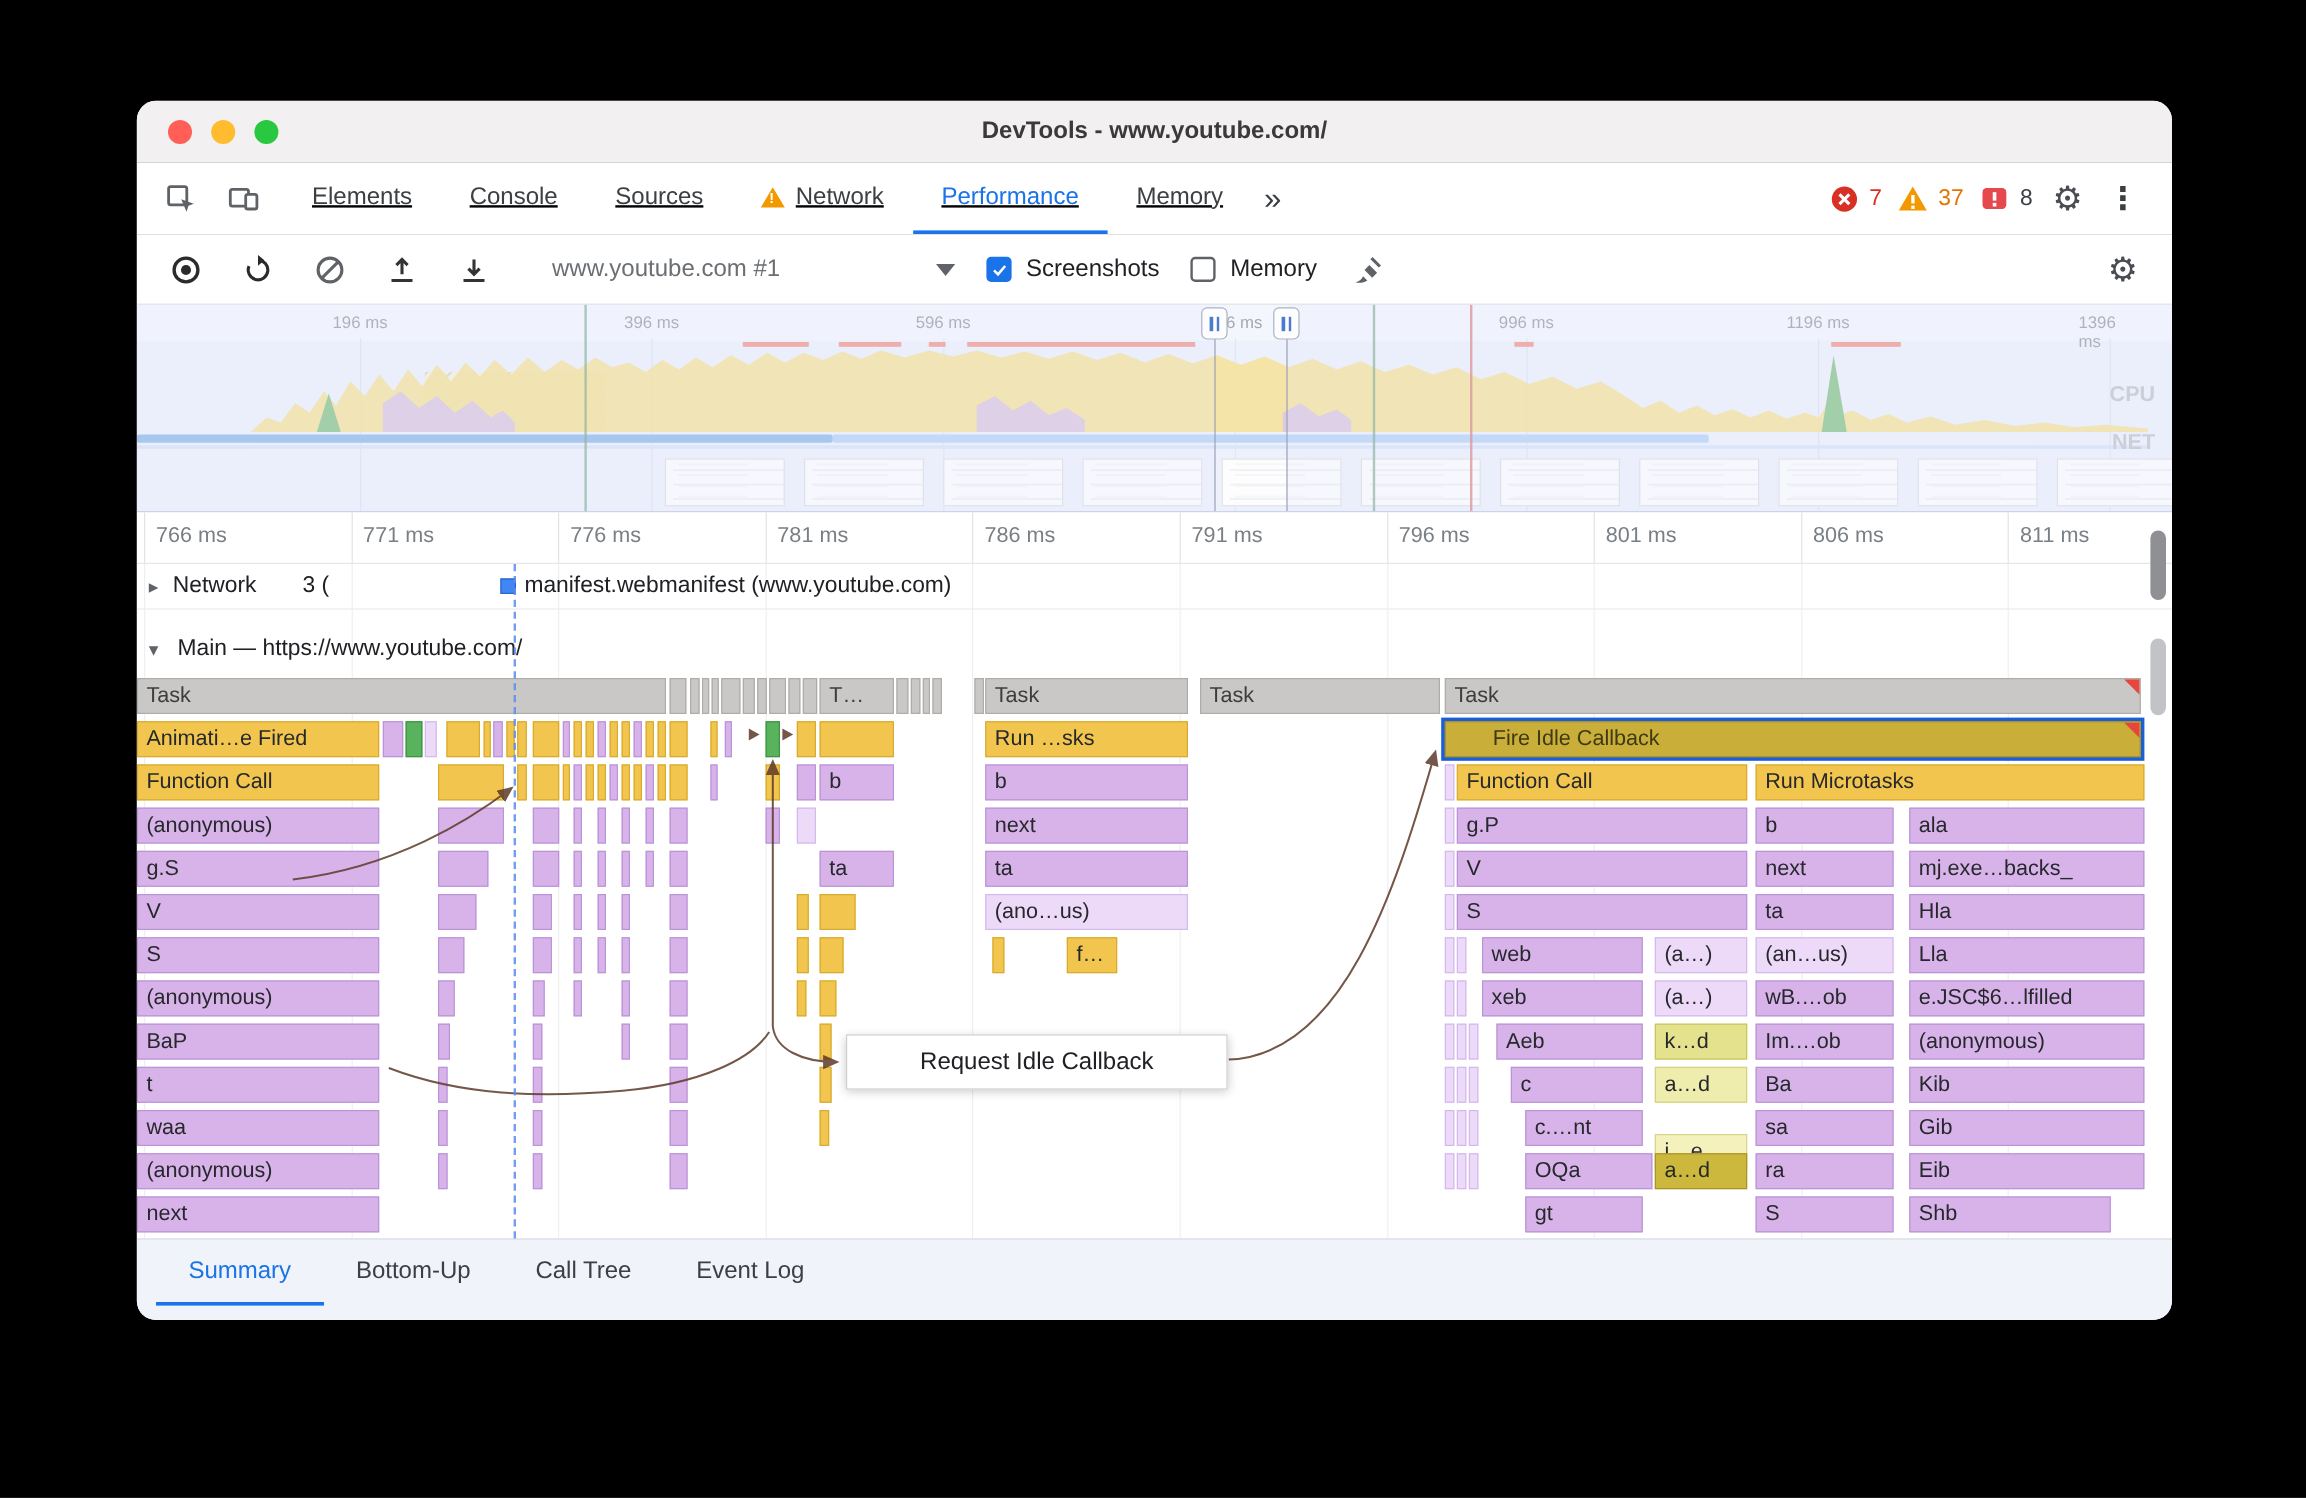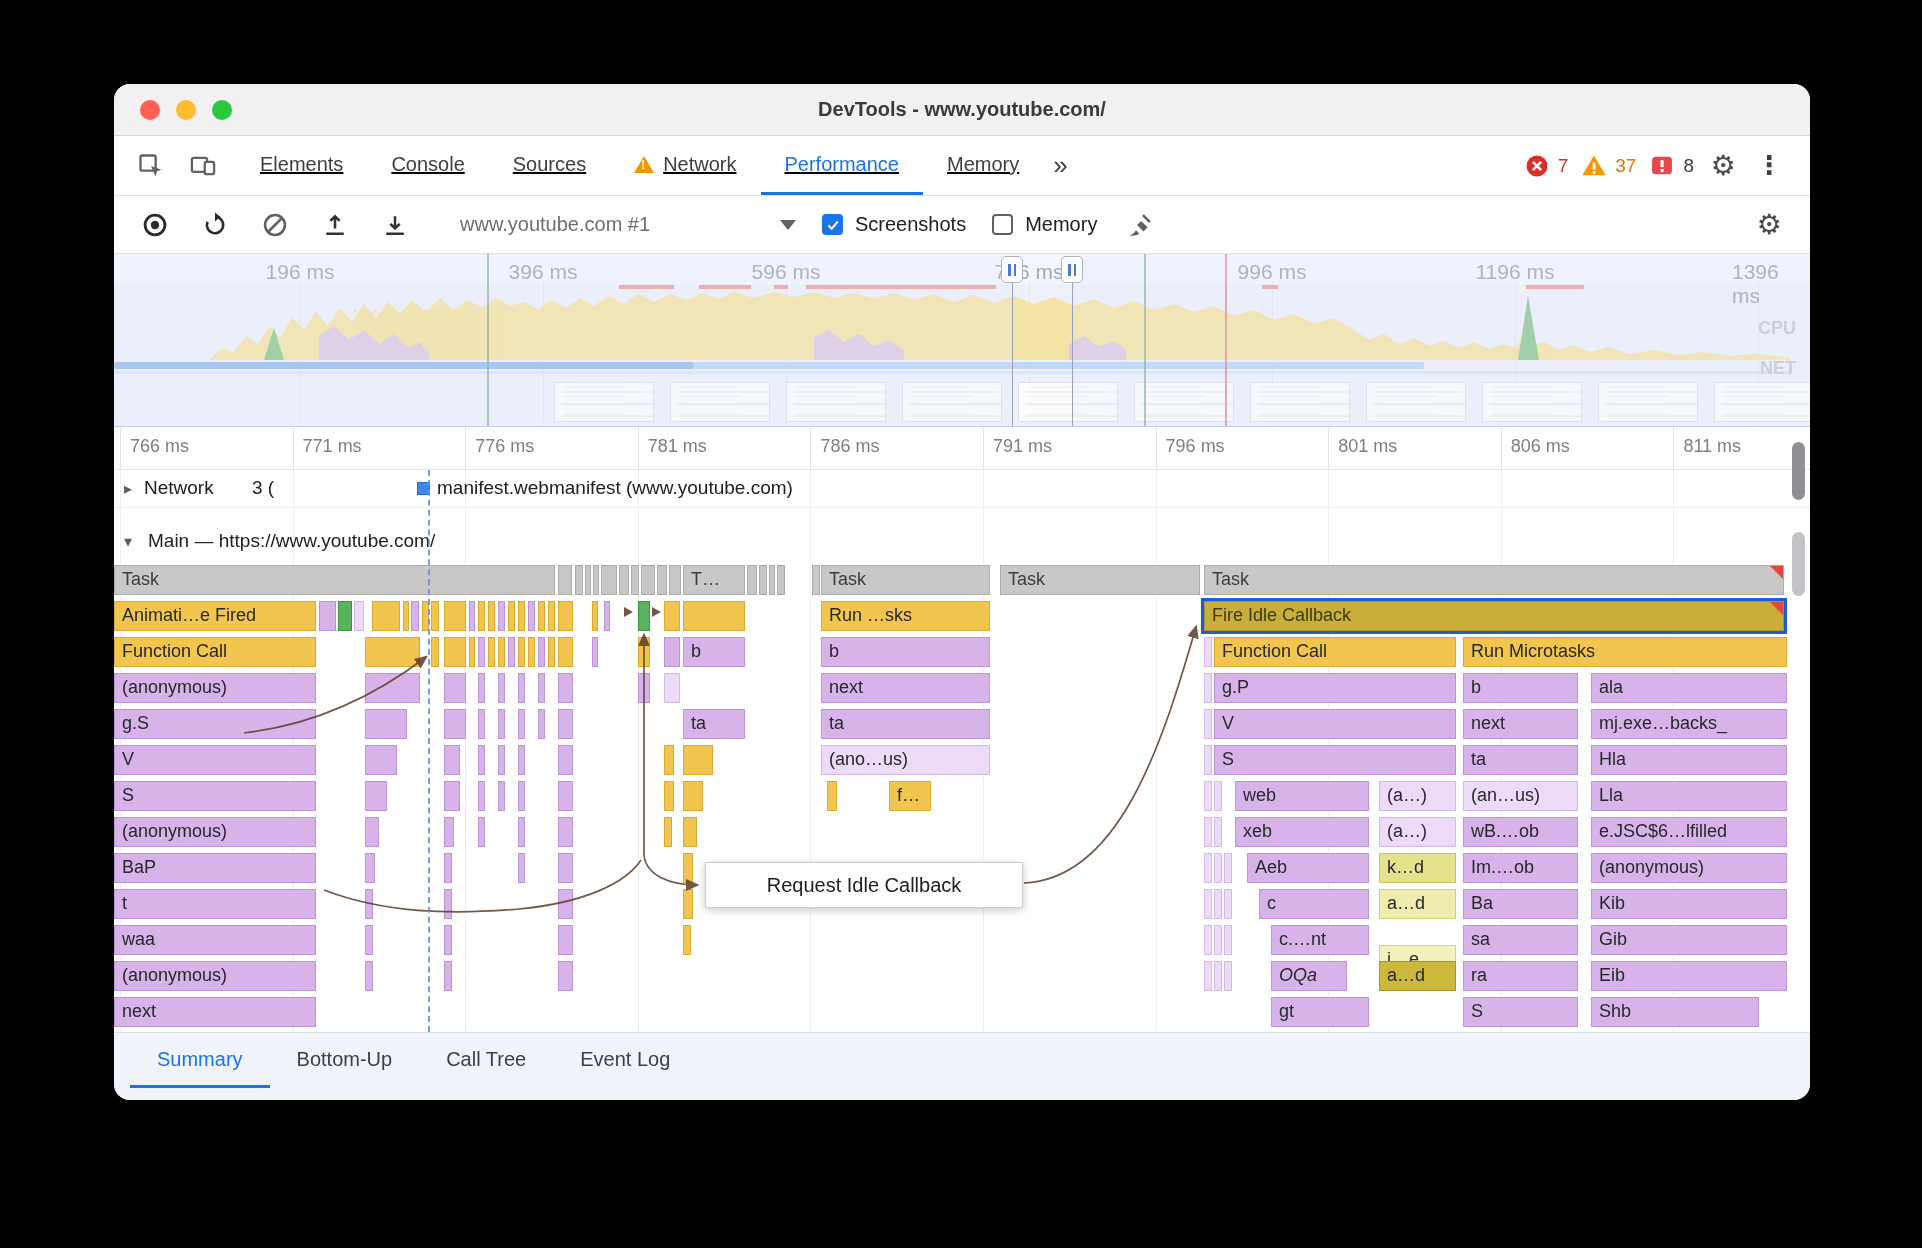--- a/index.html
+++ b/index.html
@@ -46,21 +46,21 @@
                border-top:10px solid #5f6368; }
   .checkwrap { display:flex; align-items:center; gap:12px; font-size:20px; color:#202124; }
   .cb-on { width:21px; height:21px; background:#1a73e8; border-radius:4px; display:flex; align-items:center; justify-content:center; }
   .cb-off { width:21px; height:21px; border:2.5px solid #5f6368; border-radius:4px; background:#fff; }
   .toolbar-spacer { flex:1; }
 
   
   .overview { position:absolute; left:0; top:170px; width:100%; height:173px; background:#dfe5f9;
               border-bottom:1px solid #c6cde6; overflow:hidden; }
   .ov-topband { position:absolute; left:0; top:0; width:100%; height:30px; background:#eaeefc; }
-  .ov-time { position:absolute; top:6px; transform:translateX(-50%); font-size:21px; color:#5b6069; z-index:3; }
+  .ov-time { position:absolute; top:6px; transform:translateX(-50%); font-size:14px; color:#5b6069; z-index:3; }
   .ov-grid { position:absolute; top:28px; bottom:0; width:1px; background:#c8d1ee; z-index:1; }
   .ov-mark { position:absolute; top:31px; height:4px; background:#e4574b; z-index:3; }
   .cpu-svg { position:absolute; left:0; top:30px; width:1676px; height:76px; z-index:2; }
   .ov-side-label { position:absolute; right:14px; font-size:18px; font-weight:bold; color:#9aa0ab; z-index:4; }
   .ov-net { position:absolute; z-index:2; border-radius:2px; }
   .thumb { position:absolute; top:128px; width:100px; height:40px; background:#fbfbfc; border:1px solid #c2c7d6; z-index:2;
            background-image:linear-gradient(#e3e5ec 2px, transparent 2px), linear-gradient(#eceef3 2px, transparent 2px);
            background-size:100% 12px, 60% 9px; background-position:6px 8px, 10px 12px; background-repeat:repeat-y; }
   .ov-dim { position:absolute; top:0; bottom:0; background:rgba(244,246,253,.55); z-index:4; }
   .ov-selwin { position:absolute; top:0; bottom:0; background:rgba(255,255,255,.45); z-index:4; }
@@ -95,21 +95,21 @@
   .bar-label { padding-left:7px; }
   .c-task { background:#c9c8c6; border-color:#aeacaa; color:#3d3d3d; }
   .c-y    { background:#f2c64e; border-color:#d8ab30; }
   .c-p    { background:#d7b3ea; border-color:#bb93d7; }
   .c-pl   { background:#ecdaf8; border-color:#d4baeb; }
   .c-g    { background:#58b35c; border-color:#3f9343; }
   .c-yg   { background:#e5e28e; border-color:#c8c55e; }
   .c-yg2  { background:#efedae; border-color:#d4d07d; }
   .c-yg3  { background:#f4f1bd; border-color:#d9d489; }
   .c-ygd  { background:#cdb83e; border-color:#a99428; }
-  .c-ysel { background:#c9ae39; border-color:#ab9126; color:#3e3a14; }
+  .c-ysel { background:#c9ae39; border-color:#ab9126; color:#3e3a14;padding-left:32px; }
   .bar.selected { box-shadow:0 0 0 3px #1a5fd6; z-index:3; }
   .corner { position:absolute; right:0; top:0; width:0; height:0;
             border-left:13px solid transparent; border-top:13px solid #e8453c; }
 
   .dash-line { position:absolute; left:314px; top:0; bottom:0; border-left:2px dashed #5b8def; z-index:4; opacity:.85; }
   .arrows { position:absolute; left:0; top:0; width:1696px; height:467px; z-index:5; pointer-events:none; }
   .tooltip { position:absolute; left:591px; top:297px; width:318px; height:46px; background:#fff;
              border:1px solid #cfcfcf; box-shadow:0 2px 8px rgba(0,0,0,.22); z-index:6;
              display:flex; align-items:center; justify-content:center; font-size:20px; color:#202124; }
 
@@ -570,21 +570,21 @@
           <div class="bar c-yg3" style="left: 1265px; width: 77px; top: 380px;"><span class="bar-label">i…e</span></div>
           <div class="bar c-p" style="left: 1349px; width: 115px; top: 360px;"><span class="bar-label">sa</span></div>
           <div class="bar c-p" style="left: 1477px; width: 196px; top: 360px;"><span class="bar-label">Gib</span></div>
           <div class="bar c-p" style="left: 0px; width: 202px; top: 396px;"><span class="bar-label">(anonymous)</span></div>
           <div class="bar c-p" style="left: 251px; width: 8px; top: 396px;"></div>
           <div class="bar c-p" style="left: 330px; width: 8px; top: 396px;"></div>
           <div class="bar c-p" style="left: 444px; width: 15px; top: 396px;"></div>
           <div class="bar c-pl" style="left: 1090px; width: 8px; top: 396px;"></div>
           <div class="bar c-pl" style="left: 1100px; width: 8px; top: 396px;"></div>
           <div class="bar c-pl" style="left: 1110px; width: 8px; top: 396px;"></div>
-          <div class="bar c-p" style="left: 1157px; width: 76px; top: 396px; font-style: italic;"><span class="bar-label">OQa</span></div>
+          <div class="bar c-p" style="left: 1157px; width: 106px; top: 396px;"><span class="bar-label">OQa</span></div>
           <div class="bar c-ygd" style="left: 1265px; width: 77px; top: 396px;"><span class="bar-label">a…d</span></div>
           <div class="bar c-p" style="left: 1349px; width: 115px; top: 396px;"><span class="bar-label">ra</span></div>
           <div class="bar c-p" style="left: 1477px; width: 196px; top: 396px;"><span class="bar-label">Eib</span></div>
           <div class="bar c-p" style="left: 0px; width: 202px; top: 432px;"><span class="bar-label">next</span></div>
           <div class="bar c-p" style="left: 1157px; width: 98px; top: 432px;"><span class="bar-label">gt</span></div>
           <div class="bar c-p" style="left: 1349px; width: 115px; top: 432px;"><span class="bar-label">S</span></div>
           <div class="bar c-p" style="left: 1477px; width: 168px; top: 432px;"><span class="bar-label">Shb</span></div>
         </div>
       <div class="dash-line"></div>
     </div>

